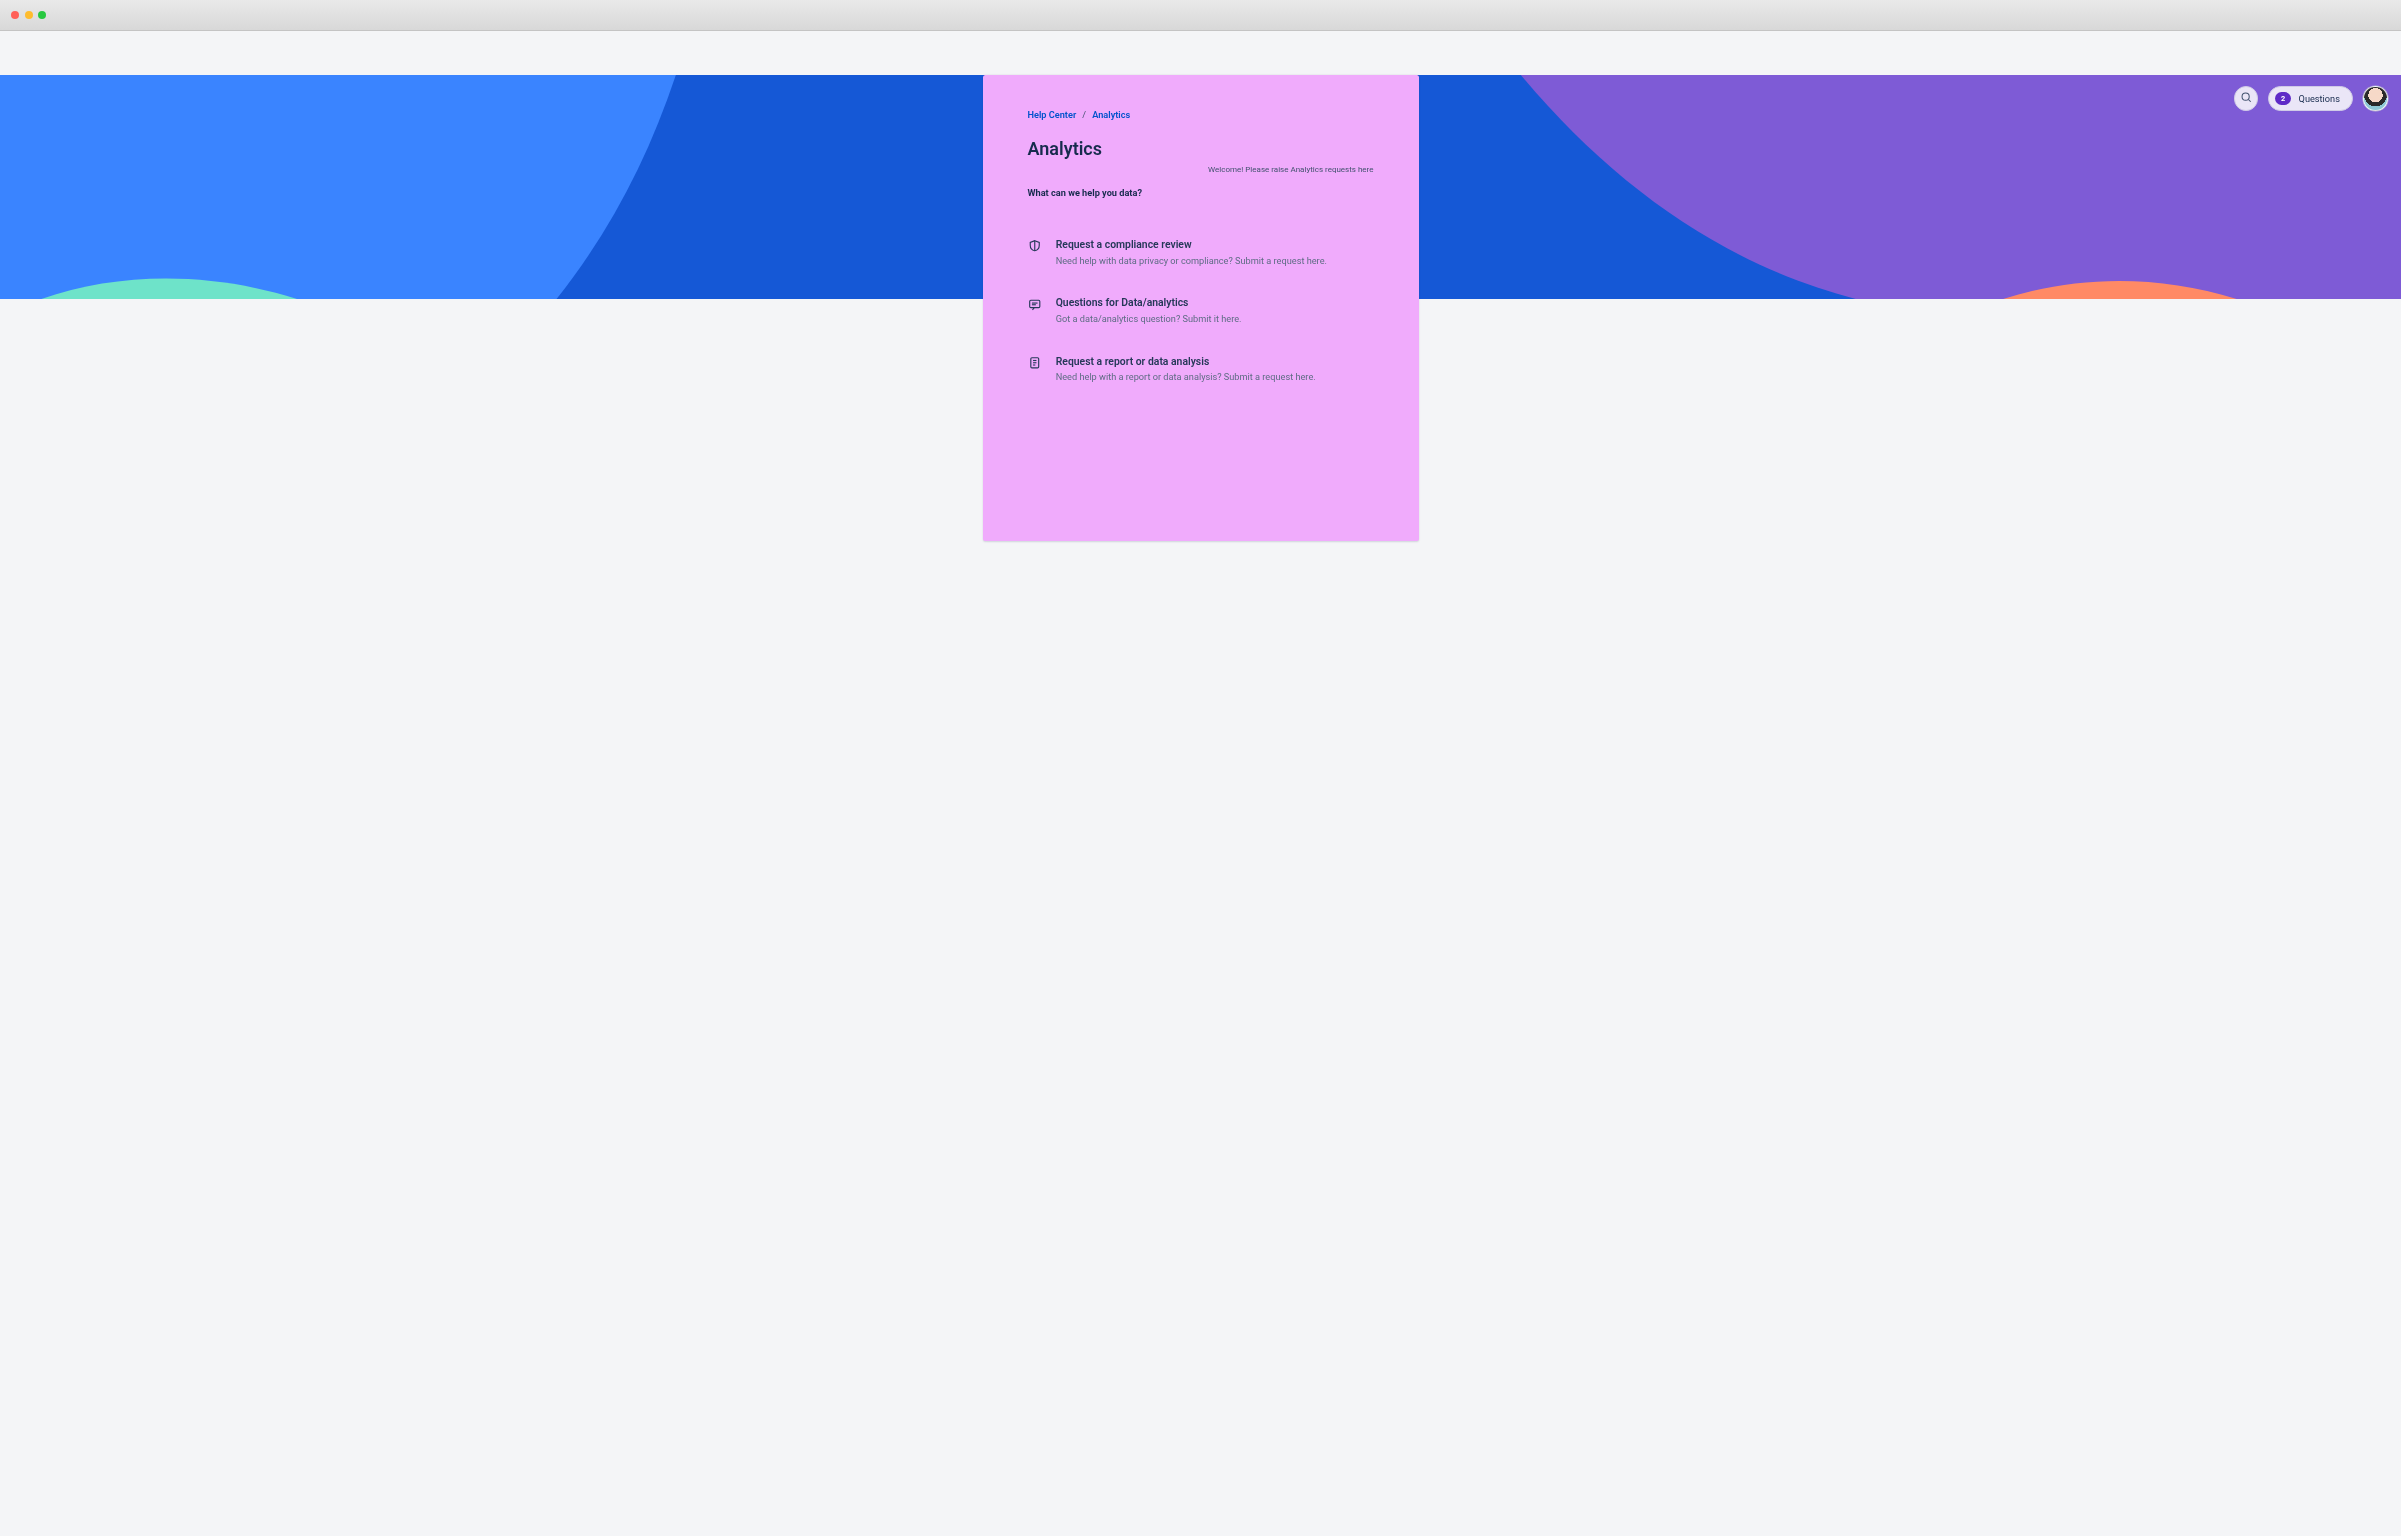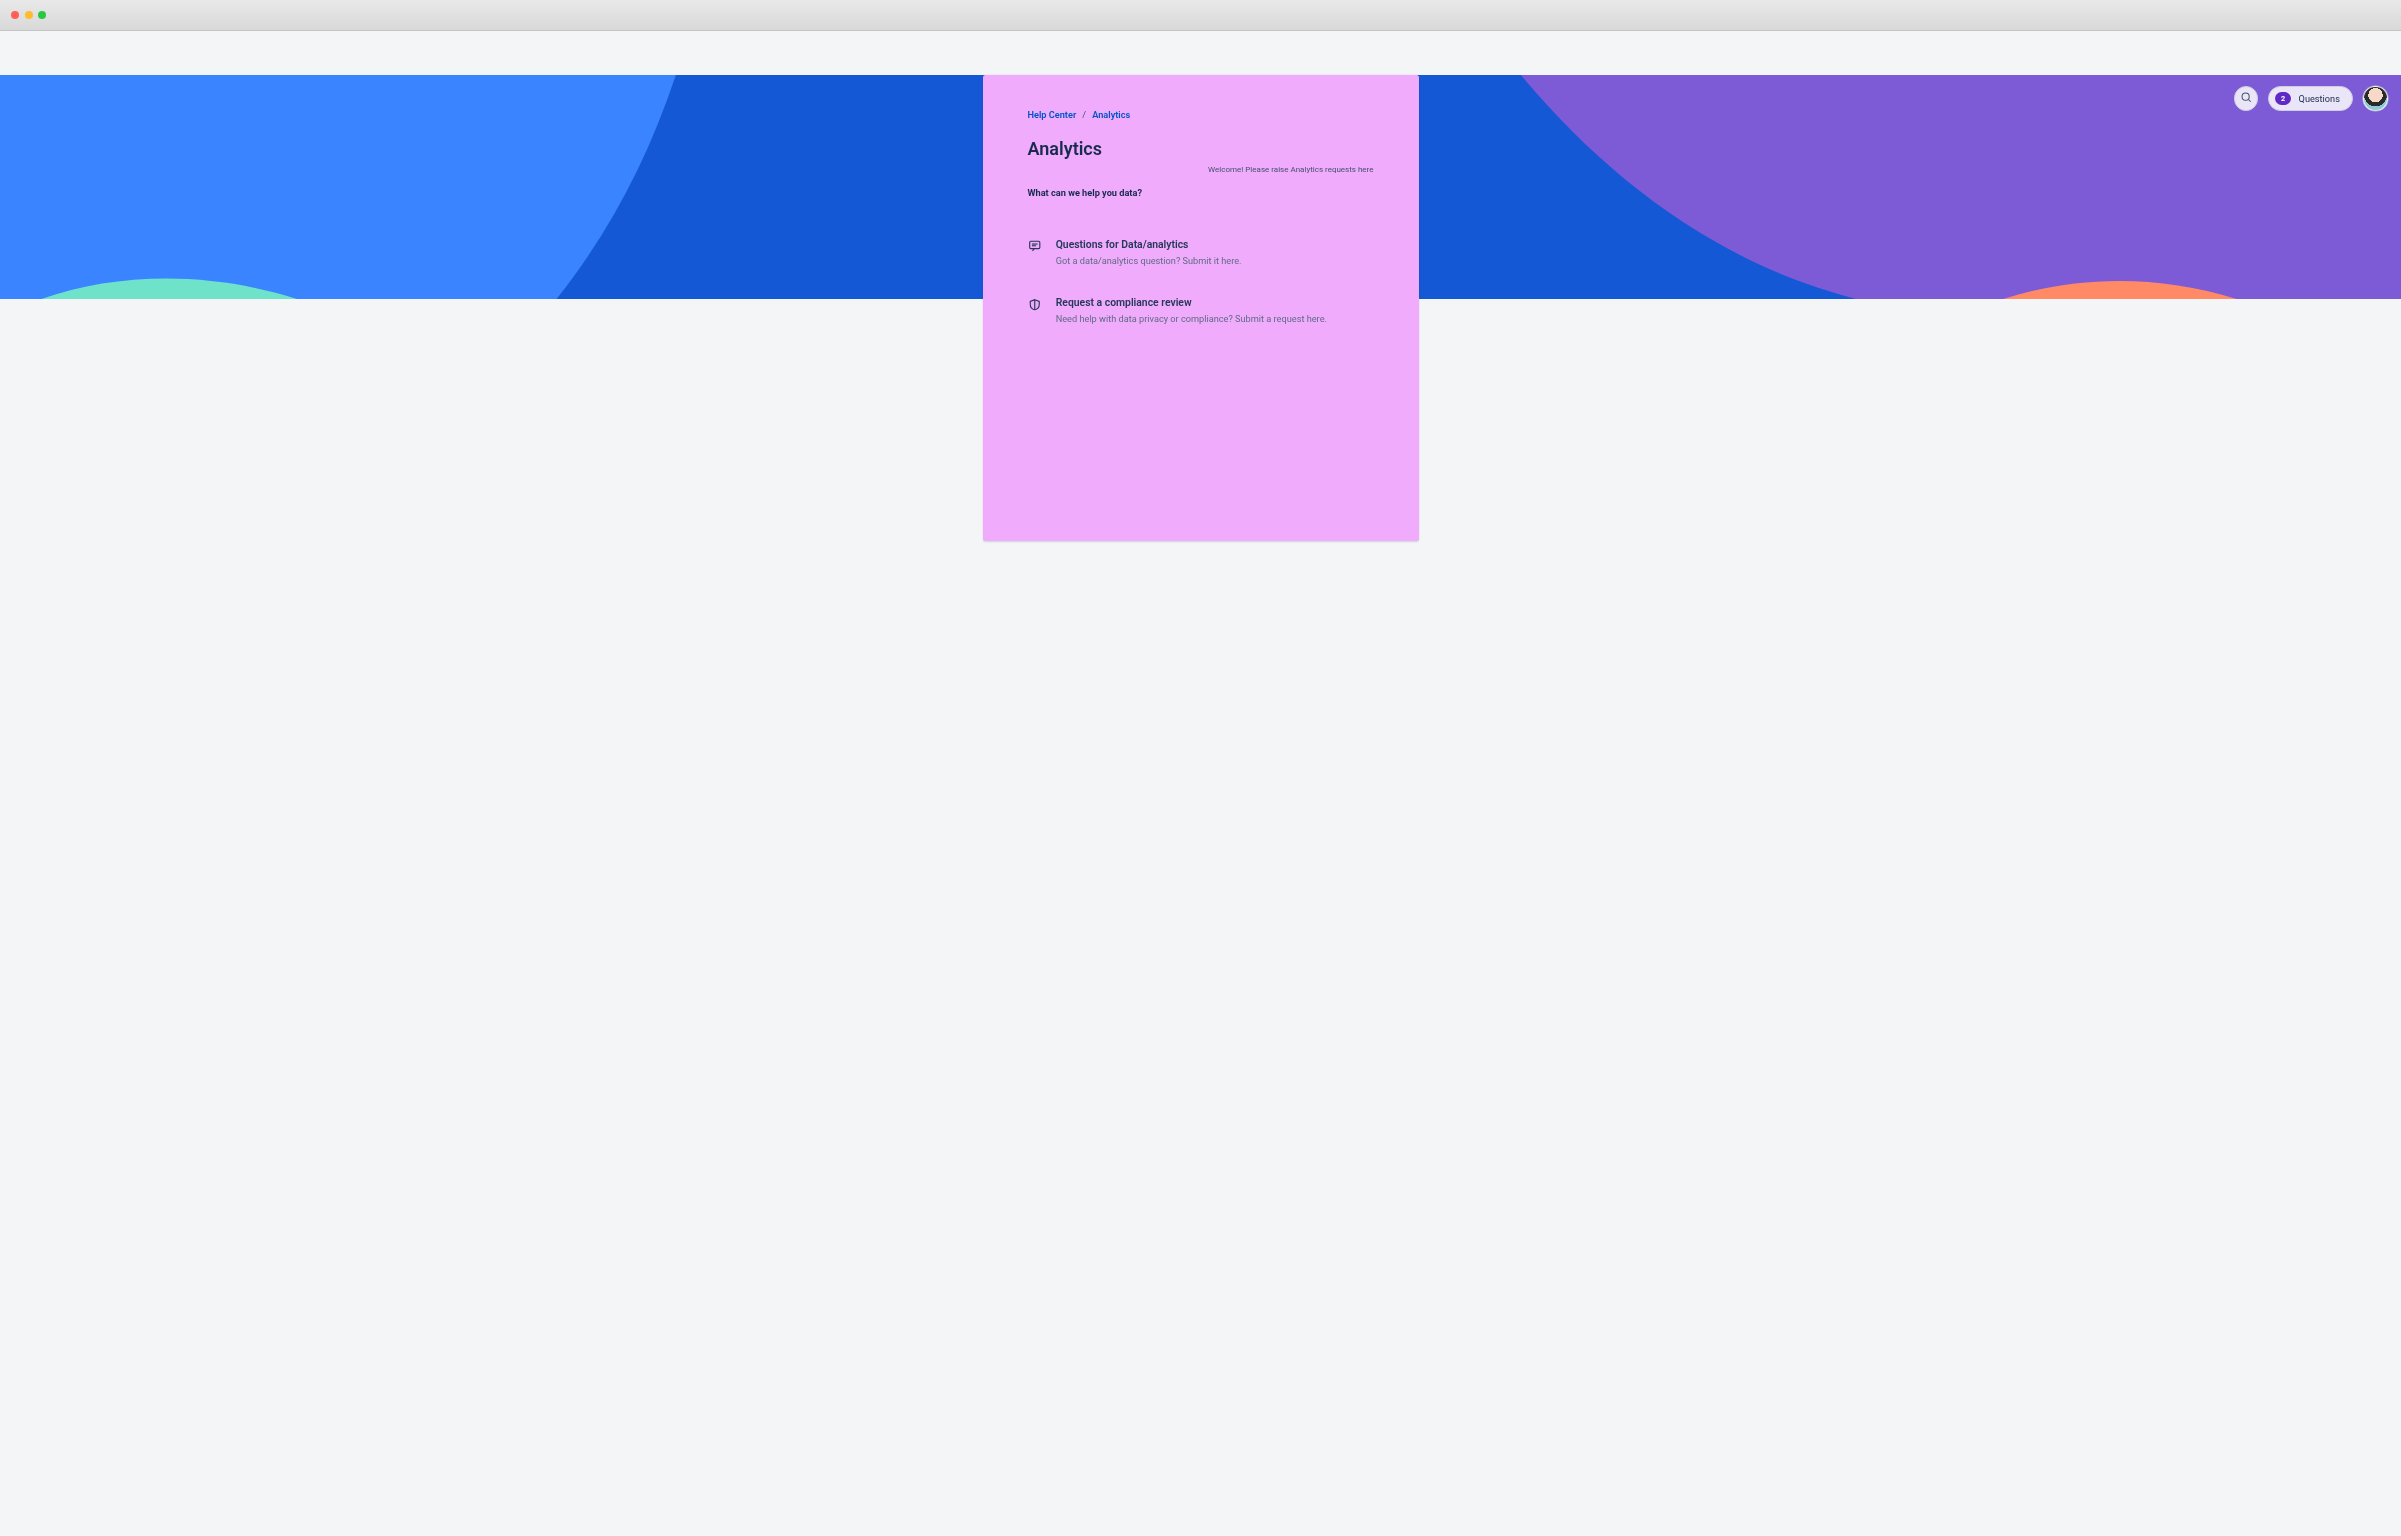--- a/index.html
+++ b/index.html
@@ -229,41 +229,55 @@
       <a>Analytics</a>
     </nav>
 
     <h1 class="page-title">Analytics</h1>
     <p class="page-subtitle">Welcome! Please raise Analytics requests here</p>
     <p class="prompt">What can we help you data?</p>
 
     <div class="request-option">
       <span class="opt-icon">
         <svg viewBox="0 0 24 24">
+            <path d="M12 3l8 3v5c0 5-3.5 9-8 10-4.5-1-8-5-8-10V6l8-3z"></path>
+            <line x1="12" y1="3" x2="12" y2="21"></line>
+          </svg>
+      </span>
+      <div>
+        <div class="opt-title">Request a compliance review</div>
+        <div class="opt-desc">Need help with data privacy or compliance? Submit a request here.</div>
+      </div>
+    </div>
+
+    <div class="request-option">
+      <span class="opt-icon">
+        <svg viewBox="0 0 24 24">
             <rect x="3" y="4" width="18" height="13" rx="2"></rect>
             <path d="M8 21l3-4"></path>
             <line x1="7" y1="9" x2="17" y2="9"></line>
             <line x1="7" y1="12" x2="14" y2="12"></line>
           </svg>
       </span>
       <div>
         <div class="opt-title">Questions for Data/analytics</div>
         <div class="opt-desc">Got a data/analytics question? Submit it here.</div>
       </div>
     </div>
 
     <div class="request-option">
       <span class="opt-icon">
         <svg viewBox="0 0 24 24">
-            <path d="M12 3l8 3v5c0 5-3.5 9-8 10-4.5-1-8-5-8-10V6l8-3z"></path>
-            <line x1="12" y1="3" x2="12" y2="21"></line>
+            <rect x="5" y="3" width="14" height="18" rx="2"></rect>
+            <line x1="9" y1="8" x2="15" y2="8"></line>
+            <line x1="9" y1="12" x2="15" y2="12"></line>
+            <line x1="9" y1="16" x2="13" y2="16"></line>
           </svg>
       </span>
       <div>
-        <div class="opt-title">Request a compliance review</div>
-        <div class="opt-desc">Need help with data privacy or compliance? Submit a request here.</div>
+        <div class="opt-title">Request a report or data analysis</div>
+        <div class="opt-desc">Need help with a report or data analysis? Submit a request here.</div>
       </div>
     </div>
-
 
   </div>
 </div>
 
 
 </body></html>

